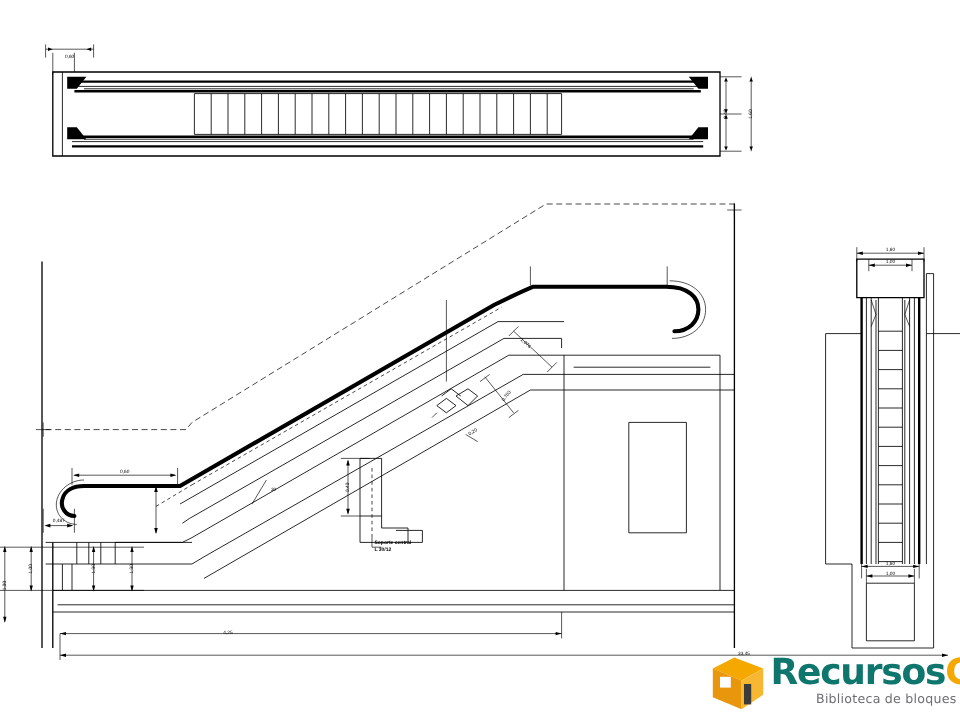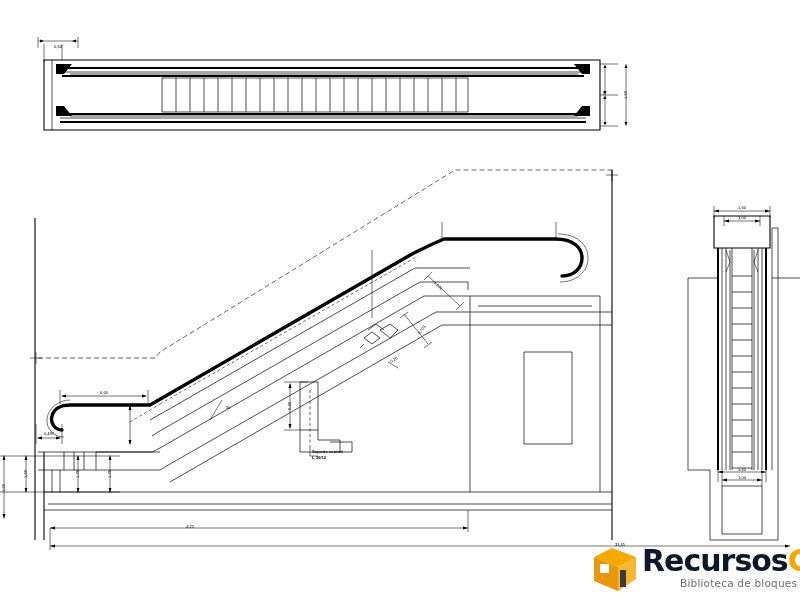--- a/index.html
+++ b/index.html
@@ -18,21 +18,21 @@
           text-anchor:middle;dominant-baseline:middle;}
   .dimtxt-v{font-family:"Liberation Sans",sans-serif;font-size:4px;fill:#000;
           text-anchor:middle;dominant-baseline:middle;}
   .notetxt{font-family:"Liberation Sans",sans-serif;font-size:4.2px;fill:#000;
           text-anchor:start;dominant-baseline:middle;font-weight:bold;}
   
   #logo{position:absolute;left:592px;top:543px;width:204px;height:52px;}
   #logo .cube{position:absolute;left:0;top:3px;width:46px;height:45px;}
   #logo .wordmark{position:absolute;left:50px;top:0px;white-space:nowrap;
       font-family:"DejaVu Sans",sans-serif;font-weight:bold;font-size:30px;letter-spacing:-1px;}
-  #logo .w-rec{color:#0f172a;}
+  #logo .w-rec{color:#0f766e;}
   #logo .w-cad{color:#f5a800;}
   #logo .tagline{position:absolute;left:88px;top:34px;white-space:nowrap;
       font-family:"DejaVu Sans",sans-serif;font-size:10.5px;color:#6d6e71;letter-spacing:0.2px;}
 </style>
 </head>
 <body>
 
 <div id="stage">
 
   <svg class="cad" viewBox="0 0 800 600">

